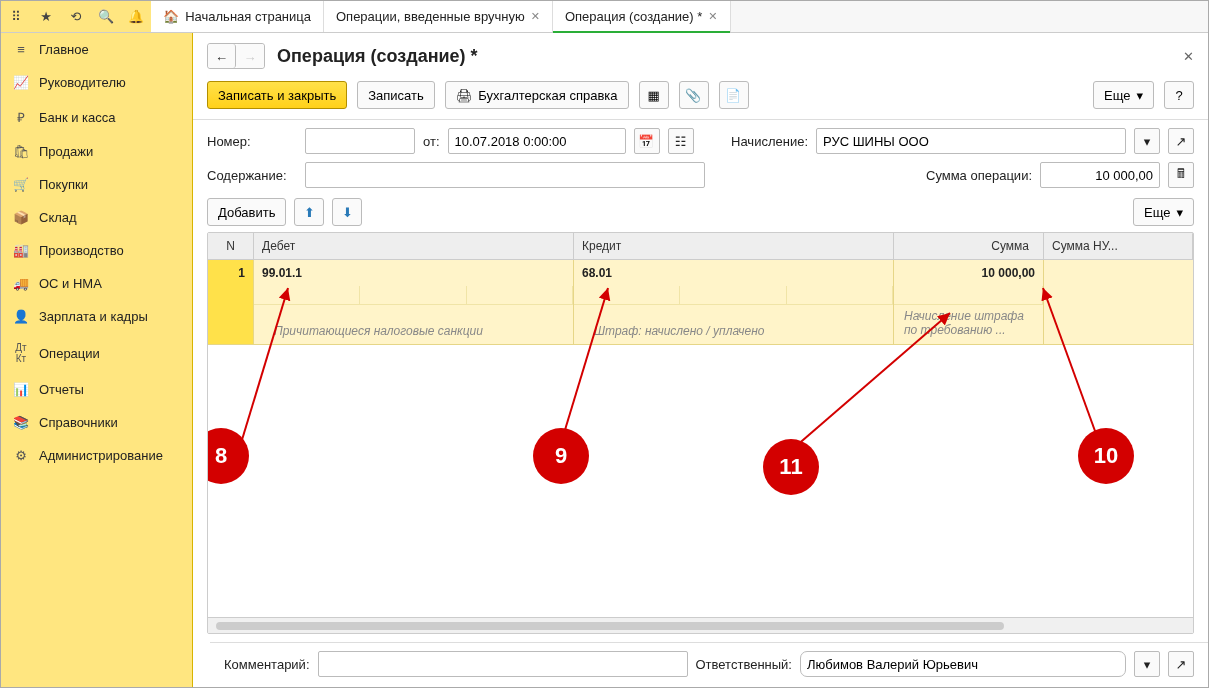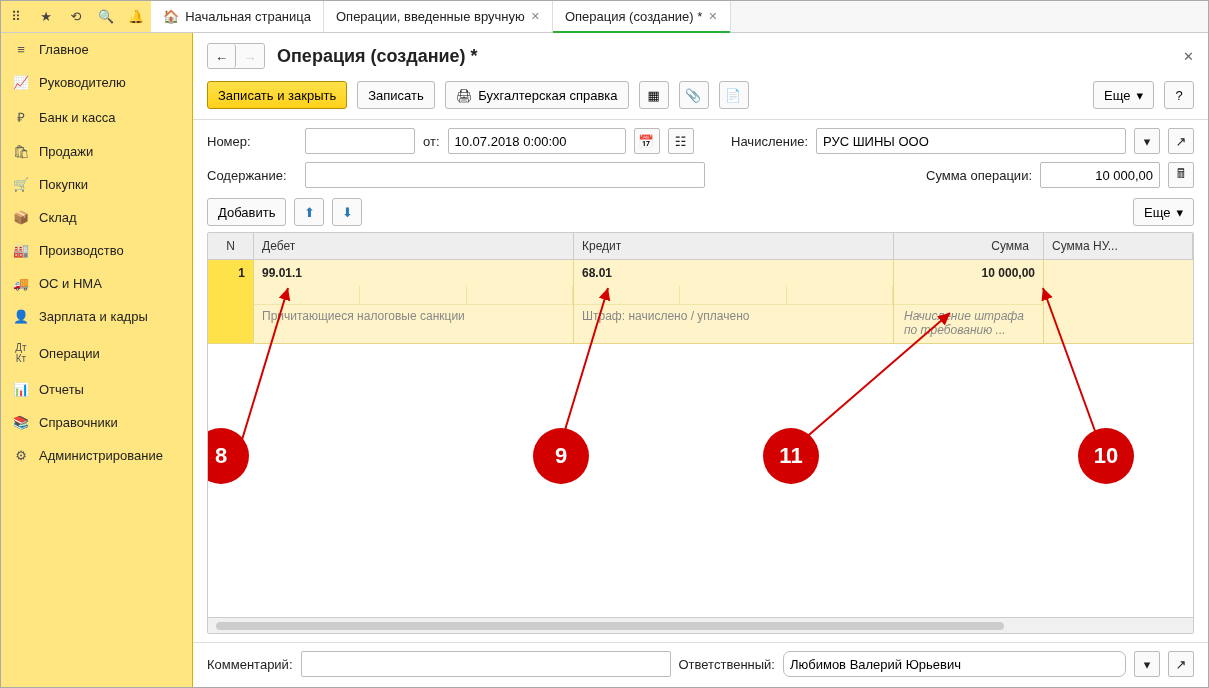--- a/index.html
+++ b/index.html
@@ -44,27 +44,27 @@
 .c-n { width: 46px; text-align: center; }
 .c-d { width: 320px; }
 .c-k { width: 320px; }
 .c-s { width: 150px; text-align: right; padding-right: 14px; }
 .c-nu { flex: 1; }
 .trow { display: flex; background: #fff4c9; border-bottom: 1px solid #e6d687; position: relative; }
 .td { padding: 6px 8px; font-size: 12px; }
 .numcell { width: 46px; background: #ffe14a; text-align: right; font-weight: bold; border-right: 1px solid #e6d687; }
 .subcells { display: flex; border-bottom: 1px solid #f0e4a7; }
 .sub { flex: 1; border-right: 1px solid #f0e4a7; height: 18px; }
-.desc { padding: 4px 8px 6px; color: #888; font-size: 12px; }
+.desc { padding: 4px 20px 6px; color: #888; font-style: italic; font-size: 12px; margin-top: 15px; }
 .sumtext { padding: 4px 10px 6px; color: #888; font-style: italic; font-size: 12px; text-align: left; }
 .scrollarea { flex: 1; background: #fff; }
 .hscroll { height: 16px; background: #f0f0f0; border-top: 1px solid #ccc; display: flex; align-items: center; }
 .hscroll .thumb { width: 80%; height: 8px; background: #ccc; border-radius: 4px; margin-left: 8px; }
 
-.footer { padding: 8px 14px 10px; display: flex; align-items: center; gap: 8px; border-top: 1px solid #ddd; }
+.footer { padding: 8px 14px 10px; display: flex; align-items: center; gap: 8px; border-top: 1px solid #ddd; margin-left: 17px; }
 .footer .lbl { min-width: auto; }
 .circle { width: 56px; height: 56px; border-radius: 50%; background: #d30000; color: #fff; display: flex; align-items: center; justify-content: center; font-size: 22px; font-weight: bold; position: absolute; z-index: 20; }
 svg.arrows { position: absolute; top: 0; left: 0; pointer-events: none; z-index: 15; }
 </style>
 </head>
 <body>
 
 <div class="app">
   <div class="topbar">
     <div class="iconstrip">
@@ -257,21 +257,21 @@
                 <path d="M0,0 L6,3 L0,6 Z" fill="#d30000"></path>
               </marker>
             </defs>
           <line x1="30" y1="220" x2="80" y2="55" stroke="#d30000" stroke-width="2" marker-end="url(#ah)"></line>
           <line x1="350" y1="220" x2="400" y2="55" stroke="#d30000" stroke-width="2" marker-end="url(#ah)"></line>
           <line x1="580" y1="220" x2="742" y2="80" stroke="#d30000" stroke-width="2" marker-end="url(#ah)"></line>
           <line x1="895" y1="220" x2="835" y2="55" stroke="#d30000" stroke-width="2" marker-end="url(#ah)"></line>
         </svg>
         <div class="circle" style="left:-15px;top:195px">8</div>
         <div class="circle" style="left:325px;top:195px">9</div>
-        <div class="circle" style="left:555px;top:195px">11</div>
+        <div class="circle" style="left:555px;top:206px">11</div>
         <div class="circle" style="left:870px;top:195px">10</div>
       </div>
 
       <div class="footer">
         <span class="lbl">Комментарий:</span>
         <input class="input" style="width: 370px;" value="">
         <span>Ответственный:</span>
         <input class="input" style="flex: 1 1 0%; border-radius: 7px;" value="Любимов Валерий Юрьевич">
         <div class="icb">▾</div>
         <div class="icb">↗</div>

